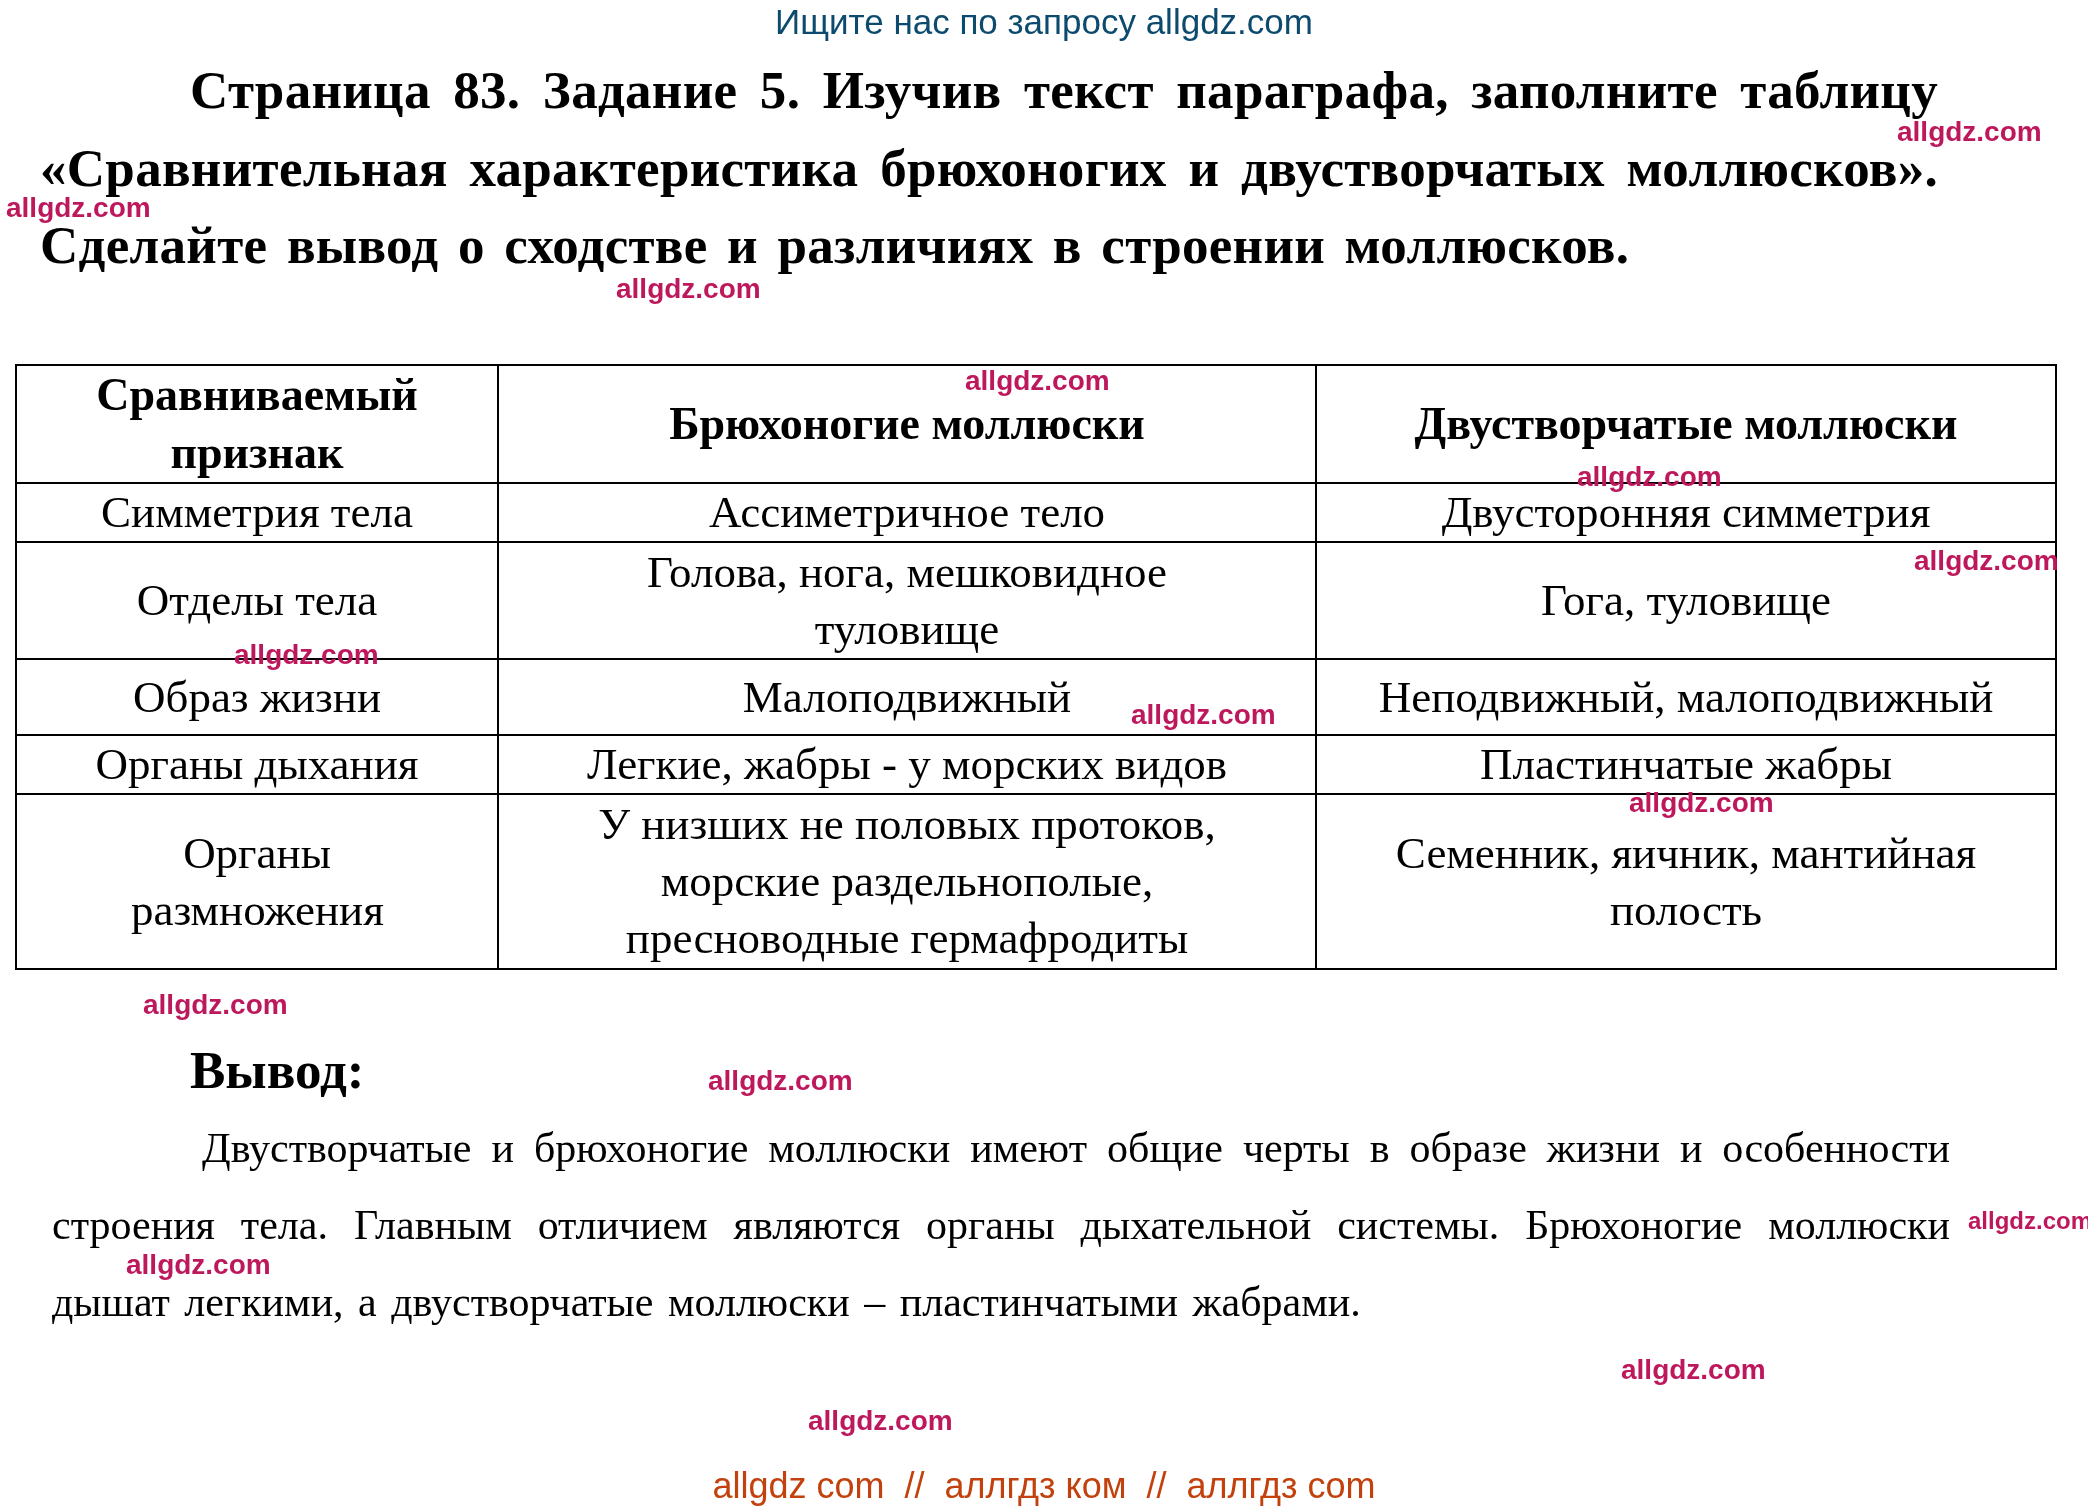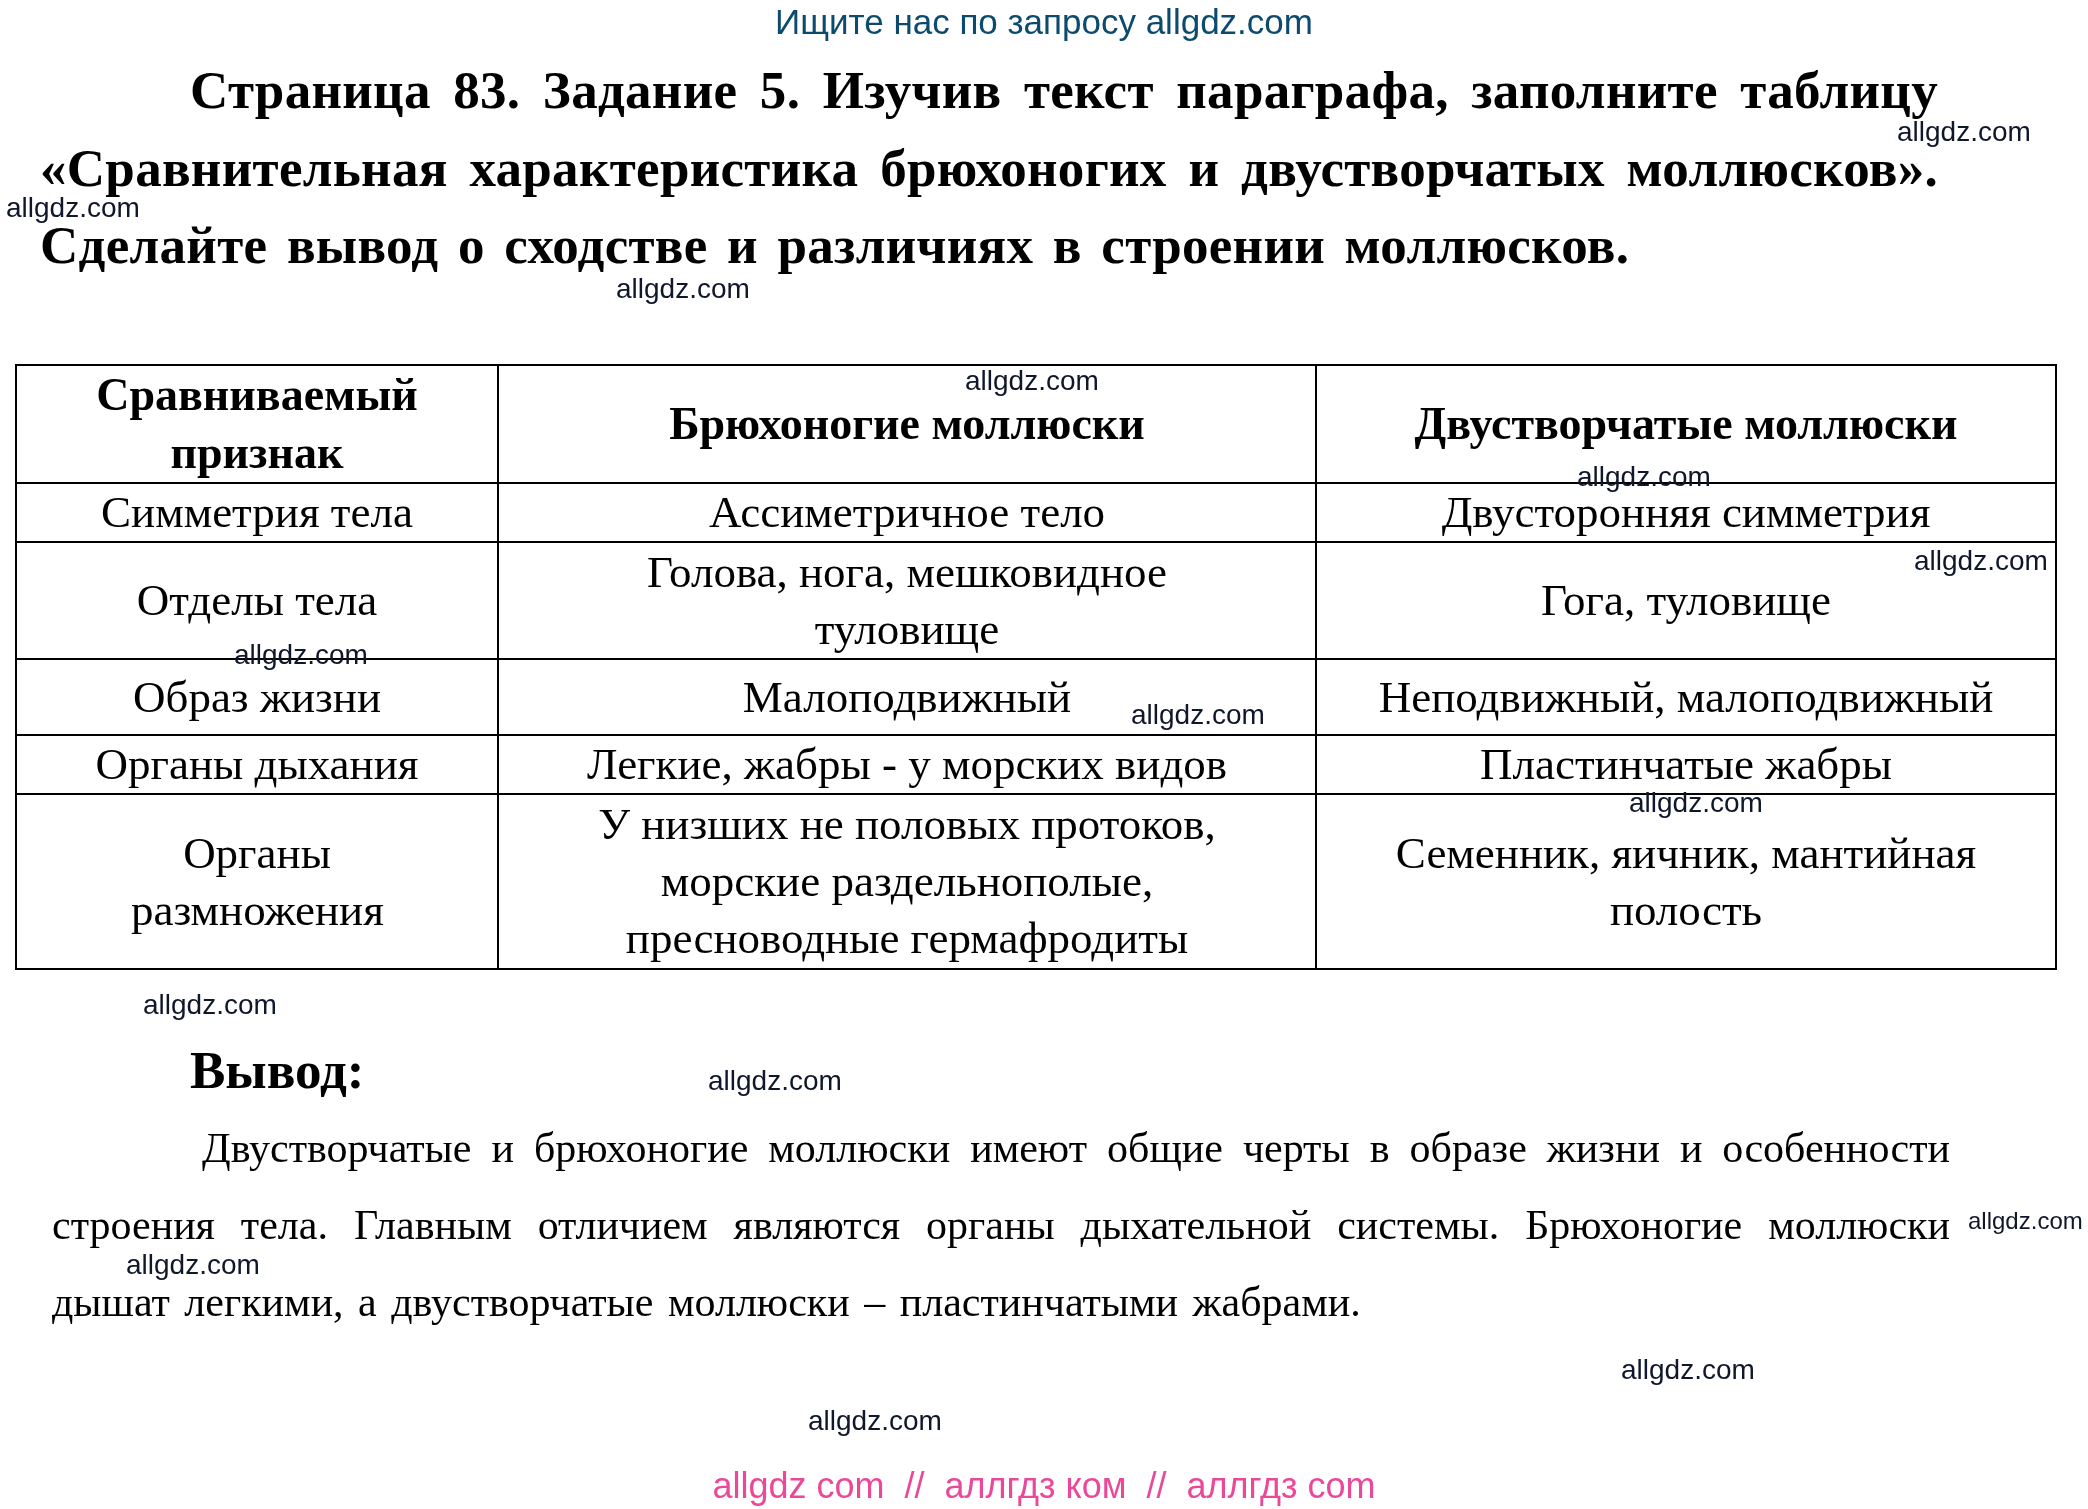--- a/index.html
+++ b/index.html
@@ -20,25 +20,25 @@
               padding: 0 6px; font-size: 45px; line-height: 57px; font-weight: normal; }
   table.cmp th { font-weight: bold; font-size: 46px; line-height: 58px; }
   col.c1 { width: 482px; } col.c2 { width: 818px; } col.c3 { width: 740px; }
   tr.rh { height: 117px; } tr.r1 { height: 59px; } tr.r2 { height: 117px; }
   tr.r3 { height: 76px; } tr.r4 { height: 59px; } tr.r5 { height: 175px; }
 
   .concl-title { position: absolute; left: 190px; top: 1038px; font-size: 53px; font-weight: bold; line-height: 64px; }
   .concl { position: absolute; left: 52px; top: 1110px; width: 1898px; font-size: 42px;
            line-height: 77px; text-align: justify; text-indent: 150px; word-spacing: 4px; }
 
-  .wm { position: absolute; font-size: 28px; color: #0f172a; line-height: 30px; white-space: nowrap; }
+  .wm { position: absolute; font-size: 28px; color: #be185d; line-height: 30px; white-space: nowrap; font-weight: bold; }
   .wm.small { font-size: 24px; }
 
   .footer { position: absolute; left: 0; width: 2088px; top: 1466px; text-align: center;
-            font-size: 36px; line-height: 40px; color: #ec4899; white-space: pre; }
+            font-size: 36px; line-height: 40px; color: #c2410c; white-space: pre; }
 </style>
 </head>
 <body>
 
 <div class="banner sans">Ищите нас по запросу allgdz.com</div>
 
 <div class="task serif">Страница 83. Задание 5. Изучив текст параграфа, заполните таблицу «Сравнительная характеристика брюхоногих и двустворчатых моллюсков». Сделайте вывод о сходстве и различиях в строении моллюсков.</div>
 
 <table class="cmp serif">
   <colgroup>

